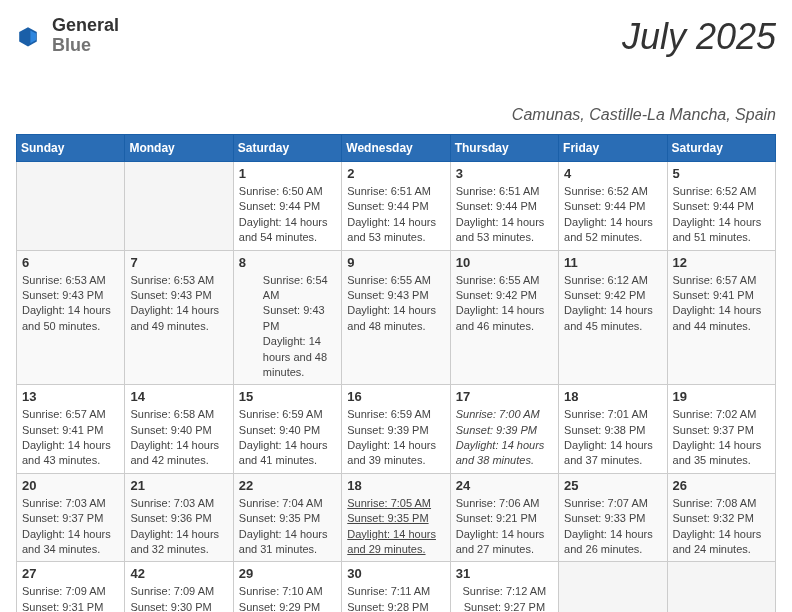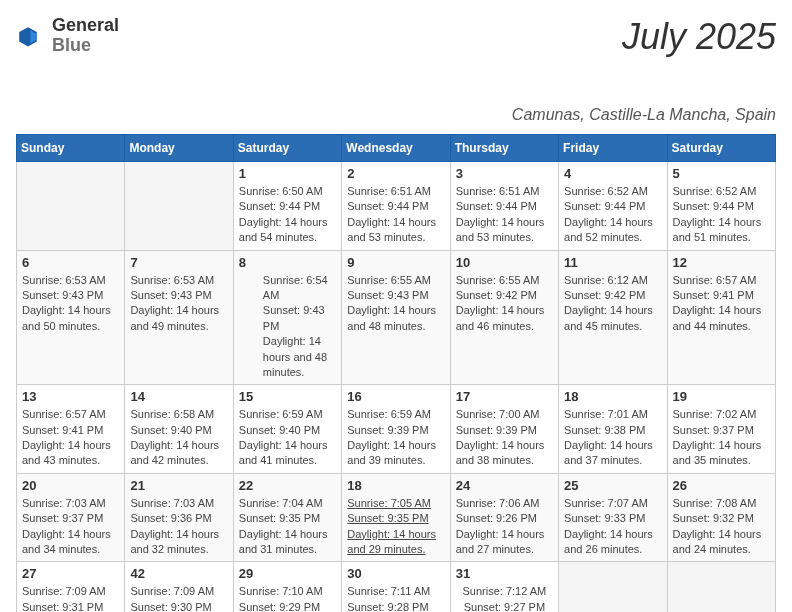--- a/index.html
+++ b/index.html
@@ -217,21 +217,21 @@
 Daylight: 14 hours and 41 minutes.</div>
         </td>
         <td>
           <div class="day-number">16</div>
           <div class="day-info" style="white-space: pre-line;">Sunrise: 6:59 AM
 Sunset: 9:39 PM
 Daylight: 14 hours and 39 minutes.</div>
         </td>
         <td>
           <div class="day-number">17</div>
-          <div class="day-info" style="white-space: pre-line;">Sunrise: 7:00 AM
+          <div class="day-info" style="white-space: pre-line; font-style: italic;">Sunrise: 7:00 AM
 Sunset: 9:39 PM
 Daylight: 14 hours and 38 minutes.</div>
         </td>
         <td>
           <div class="day-number">18</div>
           <div class="day-info" style="white-space: pre-line;">Sunrise: 7:01 AM
 Sunset: 9:38 PM
 Daylight: 14 hours and 37 minutes.</div>
         </td>
         <td>
@@ -262,21 +262,21 @@
         </td>
         <td>
           <div class="day-number">18</div>
           <div class="day-info" style="white-space: pre-line; text-decoration: underline;">Sunrise: 7:05 AM
 Sunset: 9:35 PM
 Daylight: 14 hours and 29 minutes.</div>
         </td>
         <td>
           <div class="day-number">24</div>
           <div class="day-info" style="white-space: pre-line;">Sunrise: 7:06 AM
-Sunset: 9:26 PM
+Sunset: 9:21 PM
 Daylight: 14 hours and 27 minutes.</div>
         </td>
         <td>
           <div class="day-number">25</div>
           <div class="day-info" style="white-space: pre-line;">Sunrise: 7:07 AM
 Sunset: 9:33 PM
 Daylight: 14 hours and 26 minutes.</div>
         </td>
         <td>
           <div class="day-number">26</div>

